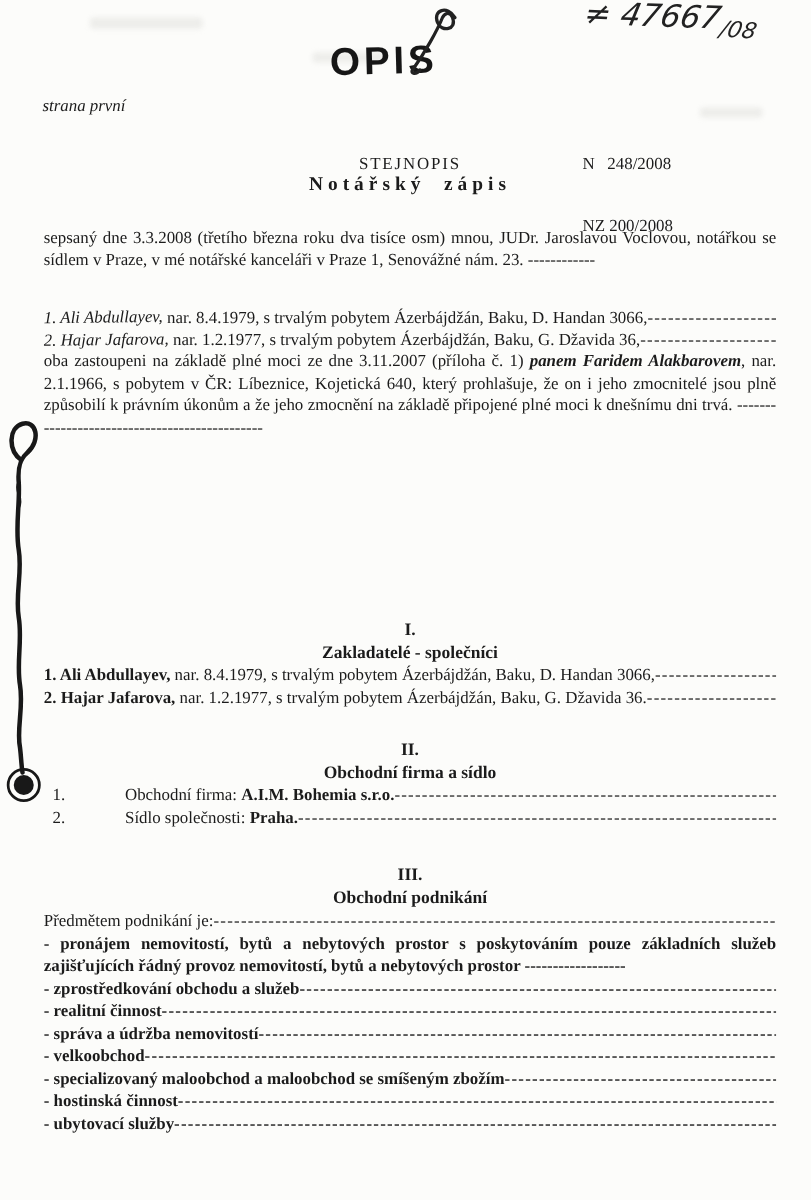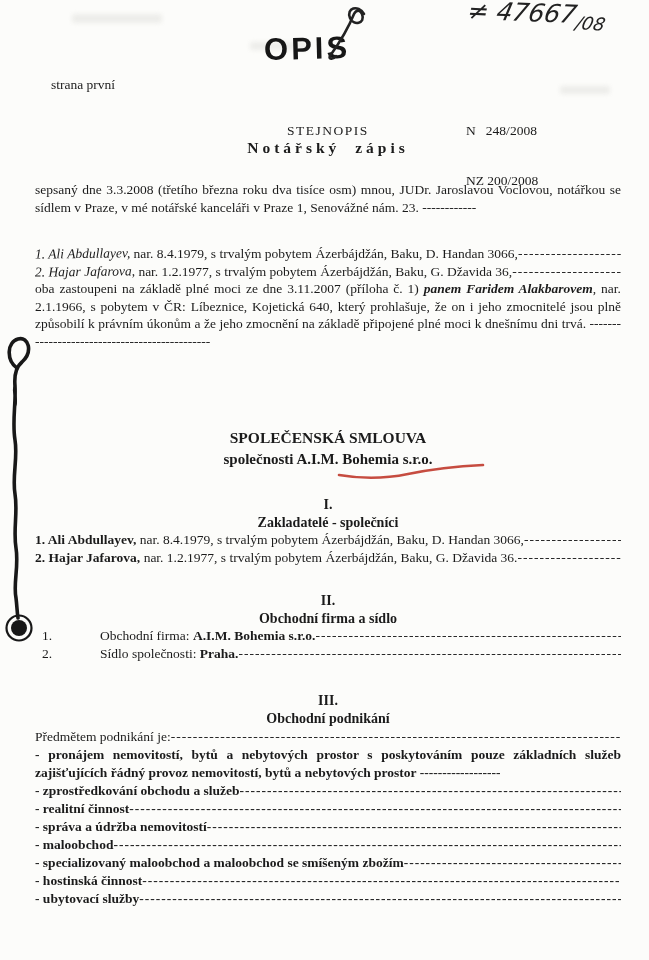--- a/index.html
+++ b/index.html
@@ -70,21 +70,21 @@
   <div class="abs stamp" style="left:264px;top:40px;">OPIS</div>
 
   <svg class="abs" style="left:320px;top:2px;" width="58" height="62" viewBox="0 0 58 62">
     <path d="M44,12 C38,2 26,6 30,16 C33,24 46,22 42,12 C40,7 36,8 34,12 C30,22 20,40 10,54 C8,57 13,58 16,54" fill="none" stroke="#222" stroke-width="2.6" stroke-linecap="round"></path>
   </svg>
 
   <div class="abs hw" style="left:468px;top:4px;width:178px;">
     <span class="hw-main">≠ 47667</span><span class="hw-sub">/08</span>
   </div>
 
-  <div class="abs" style="left:51px;top:76px;">strana první</div>
+  <div class="abs" style="left:34px;top:76px;font-style:italic;">strana první</div>
 
   <div class="abs refs" style="left:466px;top:90px;">
     <div>N   248/2008</div>
     <div>NZ 200/2008</div>
   </div>
 
   <div class="abs center doc-subtitle" style="top:122px;">STEJNOPIS</div>
 
   <div class="abs center doc-title" style="top:139px;">Notářský zápis</div>
 
@@ -96,28 +96,20 @@
       <span class="fill">--------------------------------------------------------------------------------------------------------------------------------------------</span>
     </div>
     <div class="flexline">
       <span class="txt"><span class="i red-underline">2. Hajar Jafarova,</span><span> nar. 1.2.1977, s trvalým pobytem Ázerbájdžán, Baku, G. Džavida 36, </span></span>
       <span class="fill">--------------------------------------------------------------------------------------------------------------------------------------------</span>
     </div>
     <div class="just"><span>oba zastoupeni na základě plné moci ze dne 3.11.2007 (příloha č. 1) </span><span class="b i">panem Faridem Alakbarovem</span><span>, nar. 2.1.1966, s pobytem v ČR: Líbeznice, Kojetická 640, který prohlašuje, že on i jeho zmocnitelé jsou plně způsobilí k právním úkonům a že jeho zmocnění na základě připojené plné moci k dnešnímu dni trvá. ----------------------------------------------</span></div>
   </div>
 
 
-  <div class="abs center" style="top:428px;">
-    <div class="contract-title">SPOLEČENSKÁ SMLOUVA</div>
-    <div class="contract-subtitle">
-      <span>společnosti A.I.M. </span><span class="marked"><span>Bohemia s.r.o.</span><svg width="150" height="16" viewBox="0 0 150 16">
-            <path d="M3,11 Q38,17 72,10 T147,1" fill="none" stroke="#c0392b" stroke-width="2.6" stroke-linecap="round" opacity="0.9"></path>
-          </svg></span>
-    </div>
-  </div>
 
   <div class="abs body-block" style="top:496px;">
     <div class="sec-num">I.</div>
     <div class="sec-head">Zakladatelé - společníci</div>
     <div class="flexline">
       <span class="txt"><span class="b">1. Ali Abdullayev,</span><span> nar. 8.4.1979, s trvalým pobytem Ázerbájdžán, Baku, D. Handan 3066, </span></span>
       <span class="fill">--------------------------------------------------------------------------------------------------------------------------------------------</span>
     </div>
     <div class="flexline">
       <span class="txt"><span class="b">2. Hajar Jafarova,</span><span> nar. 1.2.1977, s trvalým pobytem Ázerbájdžán, Baku, G. Džavida 36. </span></span>
@@ -154,21 +146,21 @@
     </div>
     <div class="flexline b s3line">
       <span class="txt">- realitní činnost </span>
       <span class="fill">--------------------------------------------------------------------------------------------------------------------------------------------</span>
     </div>
     <div class="flexline b s3line">
       <span class="txt">- správa a údržba nemovitostí </span>
       <span class="fill">--------------------------------------------------------------------------------------------------------------------------------------------</span>
     </div>
     <div class="flexline b s3line">
-      <span class="txt">- maloobchod </span>
+      <span class="txt">- velkoobchod </span>
       <span class="fill">--------------------------------------------------------------------------------------------------------------------------------------------</span>
     </div>
     <div class="flexline b s3line">
       <span class="txt">- specializovaný maloobchod a maloobchod se smíšeným zbožím </span>
       <span class="fill">--------------------------------------------------------------------------------------------------------------------------------------------</span>
     </div>
     <div class="flexline b s3line">
       <span class="txt">- hostinská činnost </span>
       <span class="fill">--------------------------------------------------------------------------------------------------------------------------------------------</span>
     </div>

